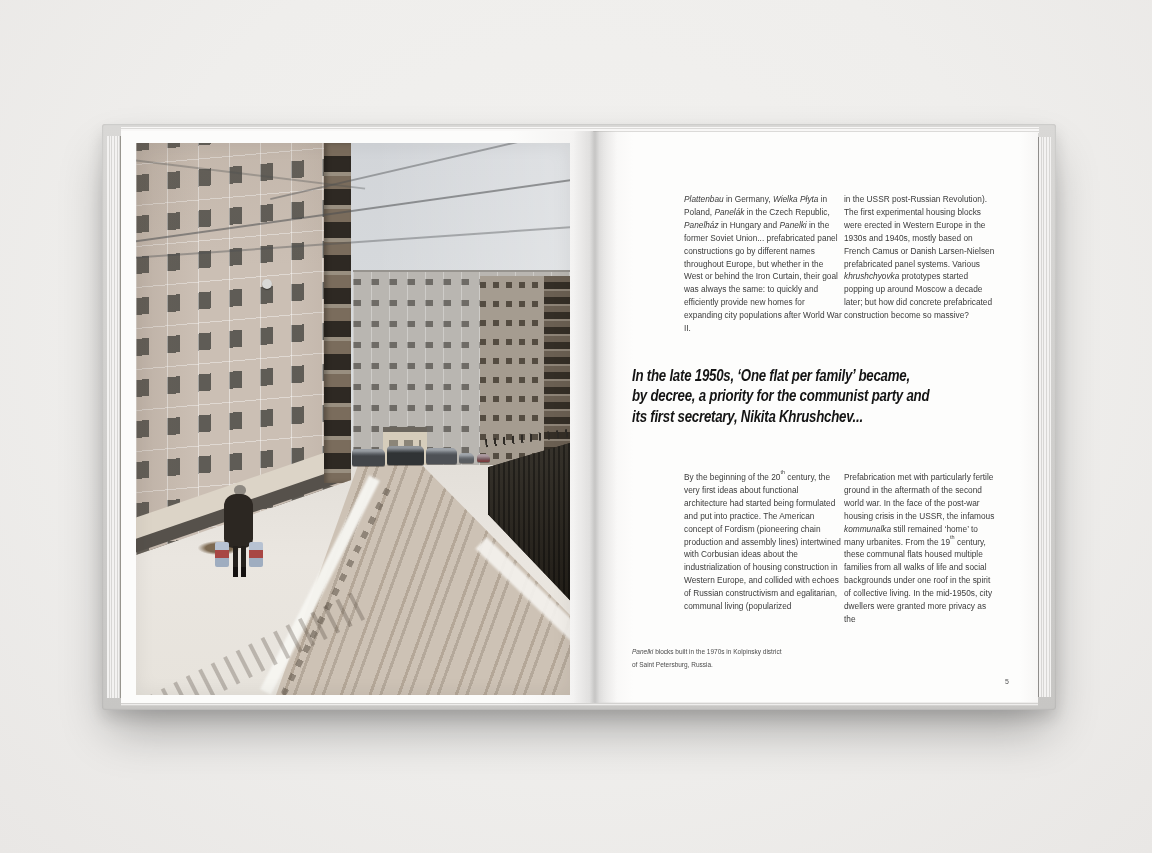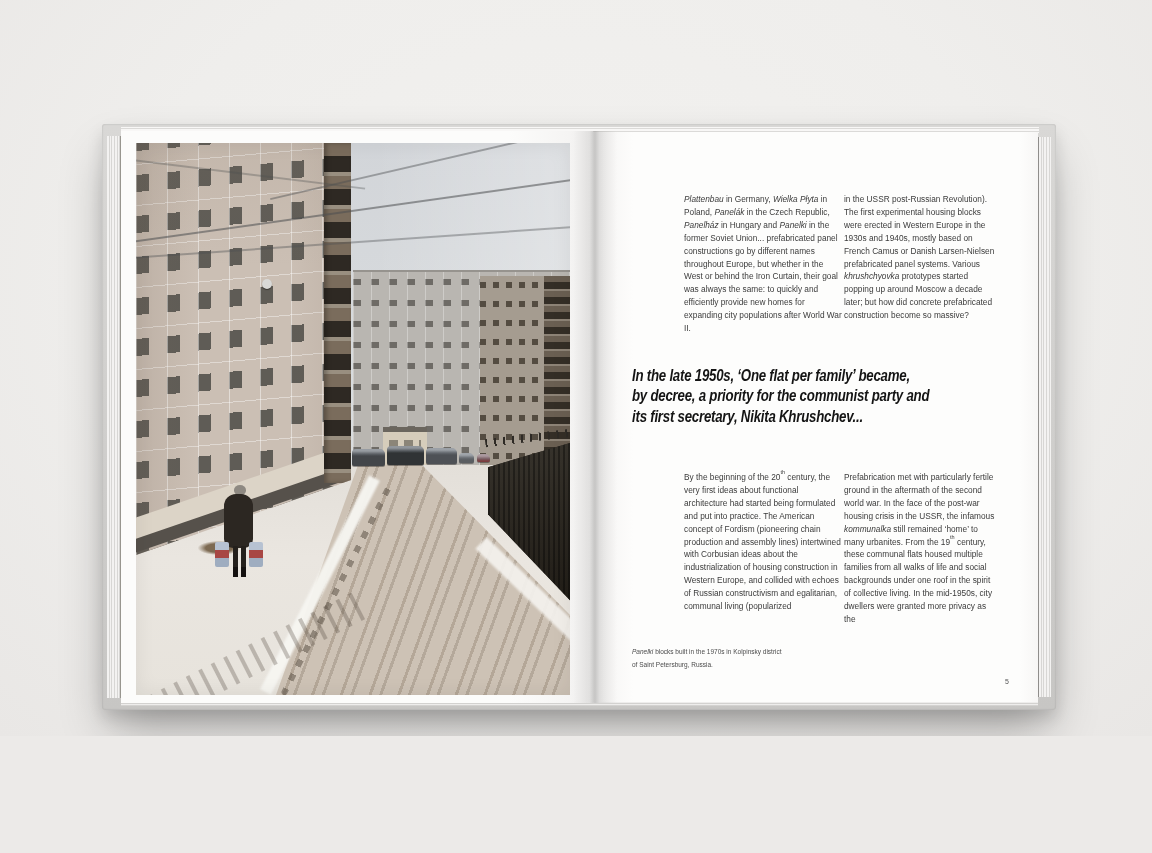--- a/index.html
+++ b/index.html
@@ -1,17 +1,17 @@
 <!DOCTYPE html>
 <html><head>
 <meta charset="utf-8">
 <style>
   html,body{margin:0;padding:0;background:#eceae8;}
   *{box-sizing:border-box;}
-  .scene{position:relative;width:1152px;height:736px;overflow:hidden;
+  .scene{position:relative;width:1152px;height:853px;overflow:hidden;
          background:radial-gradient(ellipse at 50% 38%, #f2f1ef 0%, #efeeec 55%, #e9e7e5 100%);
          font-family:"Liberation Sans", sans-serif;padding-left:44px;}
   .abs{position:absolute;}
 
   
   .cover{left:102px;top:124px;width:954px;height:586px;border-radius:3px;
          background:linear-gradient(180deg,#d9d8d6,#c7c6c4);
          box-shadow:0 26px 46px -8px rgba(0,0,0,.30), 0 8px 16px rgba(0,0,0,.12), inset 0 0 2px rgba(0,0,0,.2);}
   .edges-top{left:121px;top:127px;width:918px;height:7px;
          background:repeating-linear-gradient(180deg,#f8f7f6 0 1.4px,#dbdad8 1.4px 2.4px);}

